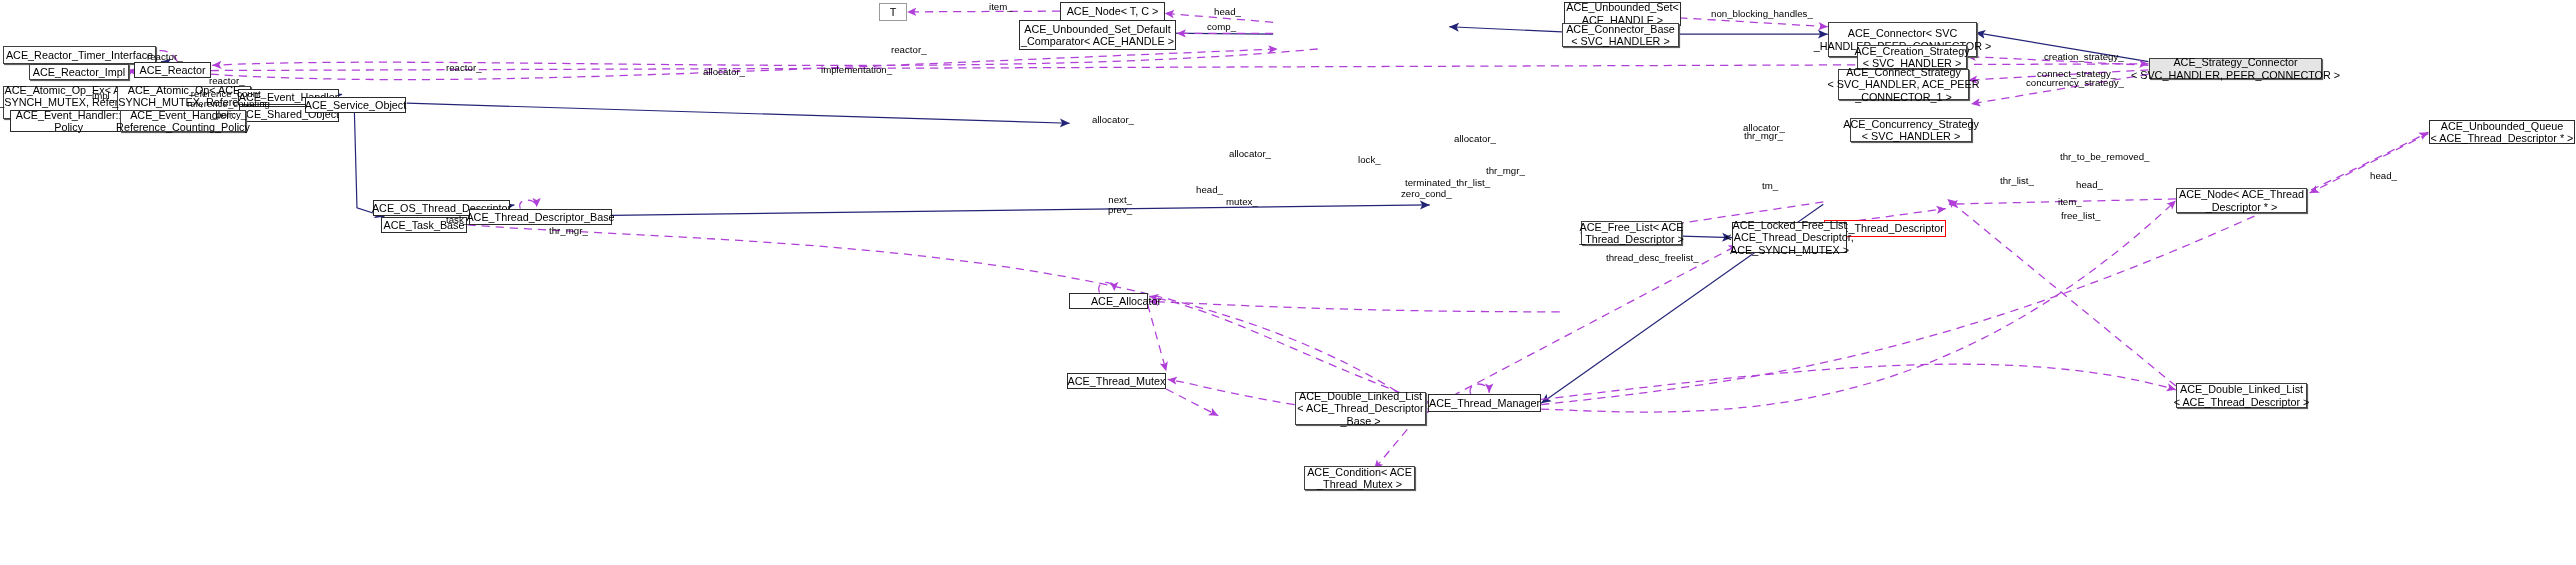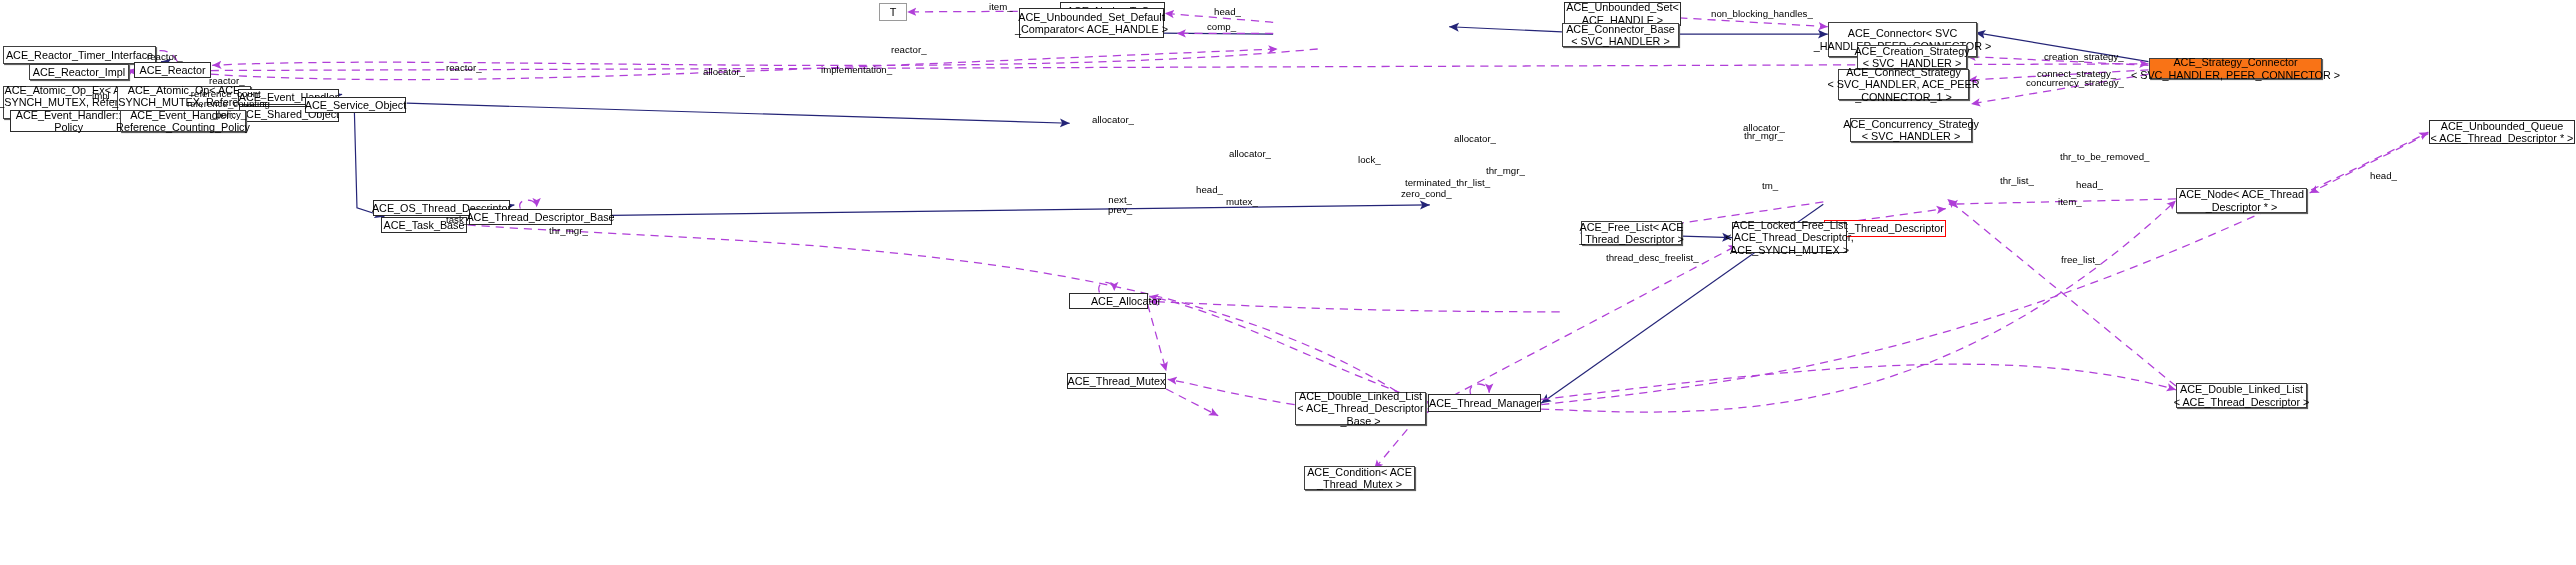--- a/index.html
+++ b/index.html
@@ -38,21 +38,21 @@
     padding: 0.7px 3px;
     white-space: pre;
     z-index: 5;
     box-shadow: 1.1px 1.1px 0 0 #606060;
   }
   .node.flat {
     box-shadow: none;
     border: 0.7px solid #2b2b2b;
   }
   .node.highlight {
-    background: #f97316;
+    background: #e5e5e5;
     border: 0.7px solid #404040;
   }
   .node.current {
     background: #ffffff;
     border: 1.2px solid #ff0000;
     box-shadow: none;
     margin-top: 25px;
   }
   .node.plain {
     border: 0.7px solid #9a9a9a;
@@ -152,21 +152,21 @@
 
       <path d="M 629 303 C 1000 330, 1600 320, 1923 556"></path>
       <path d="M 631 296 L 800 292"></path>
 
       <path d="M 700 281 C 694 266, 722 266, 722 279"></path>
       <path d="M 1905 560 L 2340 330"></path>
     </g>
   </svg>
 <div class="node plain" style="left: 879px; top: 3px; width: 28px; height: 18px;">T</div>
     <div class="node flat" style="left: 1060px; top: 2.2px; width: 105px; height: 18.6px;">ACE_Node&lt; T, C &gt;</div>
-    <div class="node flat" style="left: 1019px; top: 8px; width: 145px; height: 30px;">ACE_Unbounded_Set_Default
+    <div class="node flat" style="left: 1019px; top: 20px; width: 157px; height: 30px;">ACE_Unbounded_Set_Default
 _Comparator&lt; ACE_HANDLE &gt;</div>
     <div class="node flat" style="left: 1564px; top: 1.5px; width: 117px; height: 24px;">ACE_Unbounded_Set&lt;
 ACE_HANDLE &gt;</div>
     <div class="node " style="left: 1562px; top: 23px; width: 117px; height: 24px;">ACE_Connector_Base
 &lt; SVC_HANDLER &gt;</div>
     <div class="node " style="left: 1828px; top: 22px; width: 149px; height: 35px;">ACE_Connector&lt; SVC
 _HANDLER, PEER_CONNECTOR &gt;</div>
     <div class="node " style="left: 3px; top: 46px; width: 153px; height: 18px;">ACE_Reactor_Timer_Interface</div>
     <div class="node " style="left: 1857px; top: 45px; width: 110px; height: 24px;">ACE_Creation_Strategy
 &lt; SVC_HANDLER &gt;</div>
@@ -244,18 +244,18 @@
     <div class="edge-label" style="left: 2370px; top: 171px;">head_</div>
     <div class="edge-label" style="left: 1405px; top: 178px;">terminated_thr_list_</div>
     <div class="edge-label" style="left: 1196px; top: 185px;">head_</div>
     <div class="edge-label" style="left: 1762px; top: 181px;">tm_</div>
     <div class="edge-label" style="left: 2076px; top: 180px;">head_</div>
     <div class="edge-label" style="left: 1401px; top: 189px;">zero_cond_</div>
     <div class="edge-label" style="left: 1108px; top: 195px;">next_
 prev_</div>
     <div class="edge-label" style="left: 2058px; top: 197px;">item_</div>
     <div class="edge-label" style="left: 1226px; top: 197px;">mutex_</div>
-    <div class="edge-label" style="left: 2061px; top: 211px; margin-top: 44px;">free_list_</div>
+    <div class="edge-label" style="left: 2061px; top: 211px;">free_list_</div>
     <div class="edge-label" style="left: 446px; top: 215px;">task_</div>
     <div class="edge-label" style="left: 549px; top: 226px;">thr_mgr_</div>
     <div class="edge-label" style="left: 1606px; top: 241px; margin-top: 12px;">thread_desc_freelist_</div>
   </div>
 
 
 </body></html>

